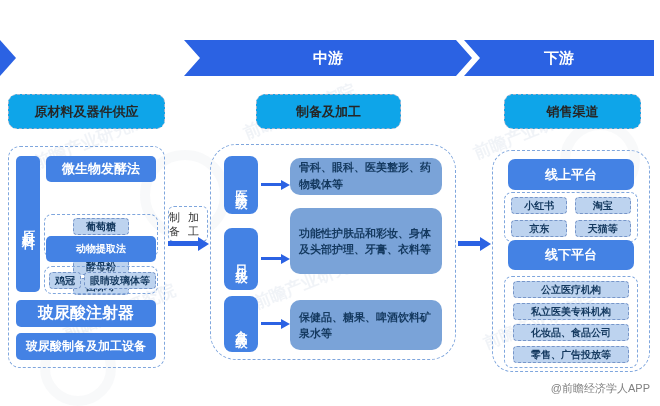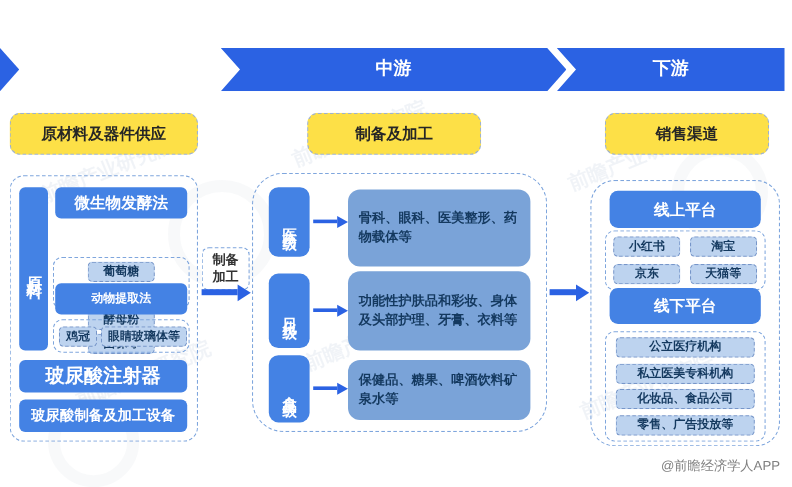--- a/index.html
+++ b/index.html
@@ -16,21 +16,21 @@
   .seg-tip{left:0;width:16px;clip-path:polygon(0 0,16px 50%,0 100%);}
   .seg-up{left:8px;width:184px;padding:0;
           clip-path:polygon(0 0,168px 0,184px 50%,168px 100%,0 100%,16px 50%);}
   .seg-mid{left:184px;width:288px;
           clip-path:polygon(0 0,272px 0,288px 50%,272px 100%,0 100%,16px 50%);}
   .seg-down{left:464px;width:190px;
           clip-path:polygon(0 0,190px 0,190px 100%,0 100%,16px 50%);}
 
   
   .hdr{position:absolute;top:94px;height:33px;border:1.5px dashed #9fb2cd;border-radius:9px;
-       text-align:center;line-height:33px;font-size:13px;font-weight:bold;color:#262626;background:#fde047;}
+       text-align:center;line-height:33px;font-size:13px;font-weight:bold;color:#262626;background:#0ea5e9;}
   .hdr-up{left:8px;width:155px;}
   .hdr-mid{left:256px;width:143px;}
   .hdr-down{left:504px;width:135px;}
 
   
   .cont{position:absolute;border:1.5px dashed #7fa6dd;background:transparent;}
   .cont-up{left:8px;top:146px;width:155px;height:220px;border-radius:12px;}
   .cont-mid{left:210px;top:144px;width:244px;height:214px;border-radius:26px;}
   .cont-down{left:492px;top:150px;width:156px;height:220px;border-radius:20px;}
 
@@ -56,22 +56,22 @@
 
   .chip{background:#bdd3ef;border:1px dashed #7796c9;border-radius:4px;color:#14395f;
         font-size:10px;font-weight:bold;text-align:center;padding:1px 5px;white-space:nowrap;
         line-height:13px;}
   .chip.half{min-width:44px;}
   .chip.wide{width:116px;box-sizing:border-box;}
 
   
   .conn-box{position:absolute;left:168px;top:206px;width:38px;height:34px;
             border:1.5px dashed #7fa6dd;border-radius:6px;background:#fff;
-            display:flex;flex-direction:column;align-items:center;justify-content:center;
-            font-size:11px;font-weight:bold;color:#333;line-height:14px;}
+            display:flex;flex-direction:row;align-items:center;justify-content:center;
+            font-size:11px;font-weight:normal;color:#333;line-height:14px;}
 
   
   .arr{position:absolute;background:var(--primary);}
   .arr::after{content:"";position:absolute;left:100%;top:50%;transform:translateY(-50%);
               border-top:7px solid transparent;border-bottom:7px solid transparent;
               border-left:11px solid var(--primary);}
   .arr.small::after{border-top-width:5px;border-bottom-width:5px;border-left-width:9px;}
   .arr-conn{left:168px;top:241px;width:30px;height:5px;}
   .arr-g1{left:261px;top:183px;width:20px;height:3px;}
   .arr-g2{left:261px;top:257px;width:20px;height:3px;}
@@ -81,22 +81,22 @@
   
   .grade{position:absolute;left:224px;width:34px;background:var(--box);color:#fff;
          font-size:12px;font-weight:bold;border-radius:8px;
          display:flex;align-items:center;justify-content:center;}
   .grade1{top:156px;height:58px;}
   .grade2{top:228px;height:62px;}
   .grade3{top:296px;height:56px;}
   .result{position:absolute;left:290px;width:152px;background:var(--result);color:#14395f;
           font-size:11px;font-weight:bold;border-radius:10px;box-sizing:border-box;
           padding:6px 9px;display:flex;align-items:center;line-height:1.5;}
-  .result1{top:158px;height:64px;}
-  .result2{top:226px;height:66px;}
+  .result1{top:158px;height:37px;font-family:Liberation Mono, monospace;}
+  .result2{top:208px;height:66px;}
   .result3{top:300px;height:50px;}
 
   
   .online{left:508px;top:159px;width:126px;height:31px;font-size:13px;border-radius:7px;}
   .offline{left:508px;top:240px;width:126px;height:30px;font-size:13px;border-radius:7px;}
 
   
   .src{position:absolute;left:8px;top:381px;font-size:11px;color:#595959;}
   .credit{position:absolute;right:10px;top:381px;font-size:11px;color:#808080;}
 

